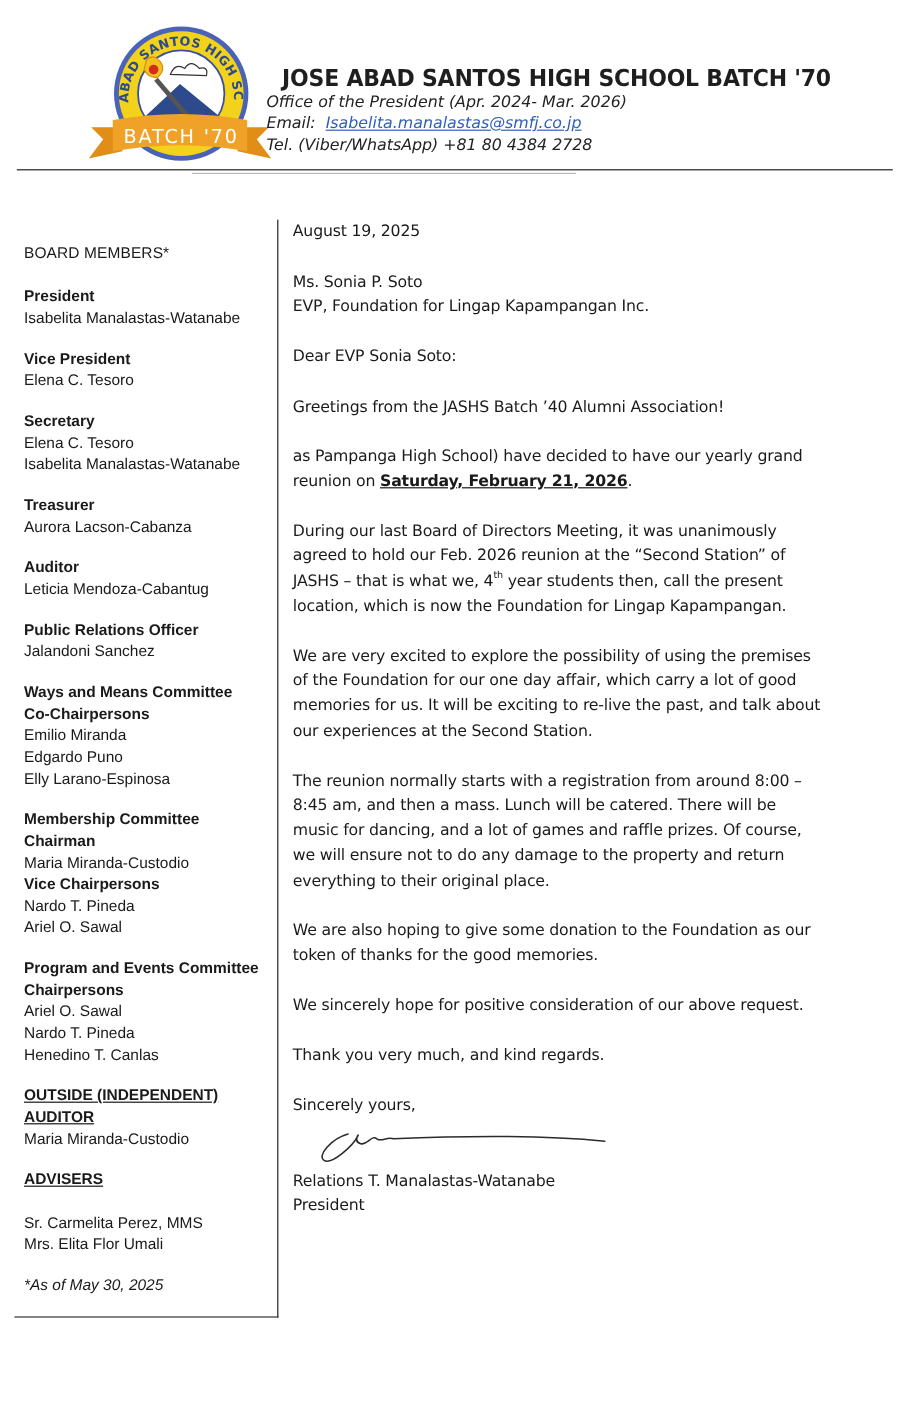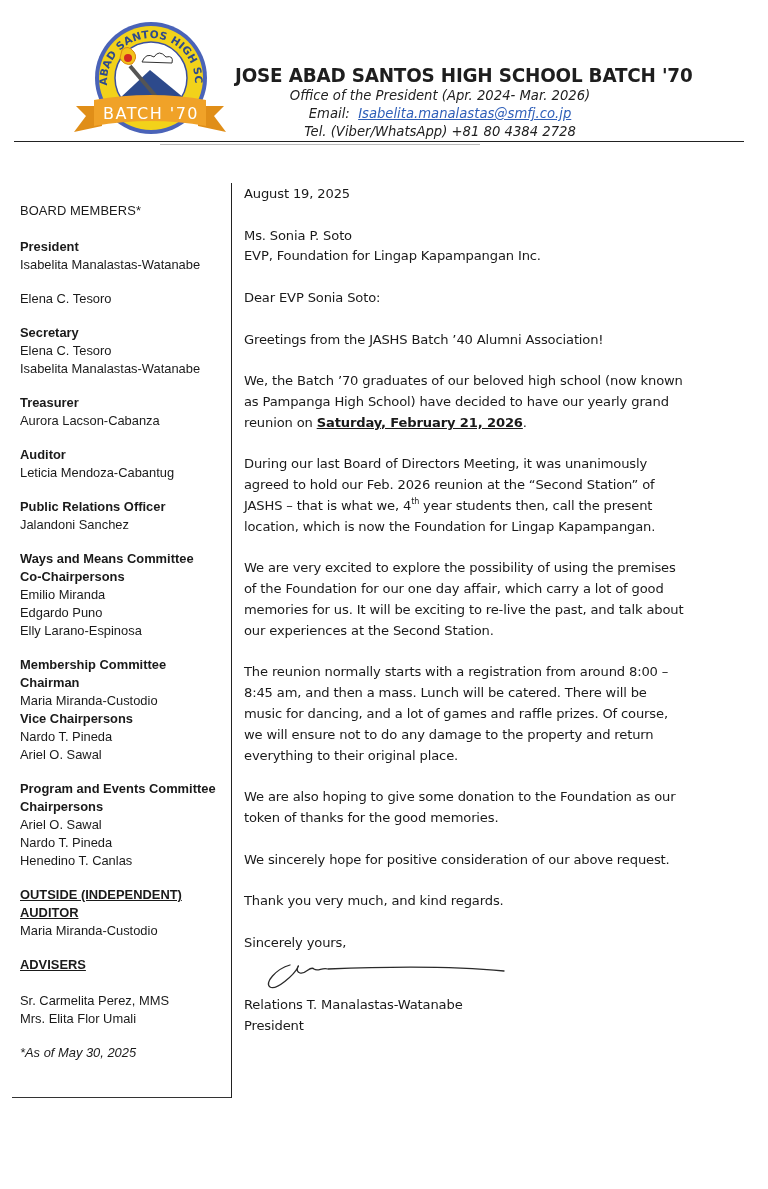--- a/index.html
+++ b/index.html
@@ -1,21 +1,21 @@
 <!DOCTYPE html>
 <html><head>
   <meta charset="utf-8">
   <style>
     * { box-sizing: border-box; margin: 0; padding: 0; }
     html, body { width: 768px; height: 1189px; background: #ffffff; overflow: hidden; }
     body { position: relative; color: #1a1a1a; font-family: "DejaVu Sans", sans-serif; }
 
     
     .logo { position: absolute; left: 72px; top: 20px; width: 156px; height: 122px; }
-    .head-text { position: absolute; left: 222px; top: 64px; width: 436px; text-align: center; }
+    .head-text { position: absolute; left: 222px; top: 54px; width: 436px; }
     .head-title {
       font-family: "DejaVu Sans", sans-serif; font-weight: bold; font-size: 19.5px;
       letter-spacing: -0.2px; color: #1e1e1e; white-space: nowrap; transform: scaleX(0.94); transform-origin: center;
     }
     .head-line { font-family: "DejaVu Sans", sans-serif; font-style: italic; font-size: 13.2px; line-height: 18px; color: #222; white-space: nowrap; }
     .head-line .email { color: #2f5fb8; text-decoration: underline; }
     .head-rule { position: absolute; left: 14px; top: 141px; width: 730px; height: 0; border-top: 1.6px solid #222; }
     .head-rule-shadow { position: absolute; left: 160px; top: 144px; width: 320px; border-top: 1px solid #bbb; }
 
     
@@ -91,20 +91,21 @@
 
 <div class="board">
   <div class="heading">BOARD MEMBERS*</div>
 
   <div class="group first">
     <div class="role">President</div>
     <div class="name">Isabelita Manalastas-Watanabe</div>
   </div>
 
   <div class="group">
+    <div class="role">Vice President</div>
     <div class="name">Elena C. Tesoro</div>
   </div>
 
   <div class="group">
     <div class="role">Secretary</div>
     <div class="name">Elena C. Tesoro</div>
     <div class="name">Isabelita Manalastas-Watanabe</div>
   </div>
 
   <div class="group">
@@ -170,21 +171,20 @@
   <div class="gap"></div>
   <p>Ms. Sonia P. Soto</p>
   <p>EVP, Foundation for Lingap Kapampangan Inc.</p>
   <div class="gap"></div>
   <p>Dear EVP Sonia Soto:</p>
   <div class="gap"></div>
   <p>Greetings from the JASHS Batch ’40 Alumni Association!</p>
   <div class="gap"></div>
 
   <div>
-    <p>We, the Batch ’70 graduates of our beloved high school (now known</p>
     <p>as Pampanga High School) have decided to have our yearly grand</p>
     <p><span>reunion on </span><span class="date-u">Saturday, February 21, 2026</span><span>.</span></p>
   </div>
   <div class="gap"></div>
 
   <div>
     <p>During our last Board of Directors Meeting, it was unanimously</p>
     <p>agreed to hold our Feb. 2026 reunion at the “Second Station” of</p>
     <p><span>JASHS – that is what we, 4</span><sup>th</sup><span> year students then, call the present</span></p>
     <p>location, which is now the Foundation for Lingap Kapampangan.</p>

